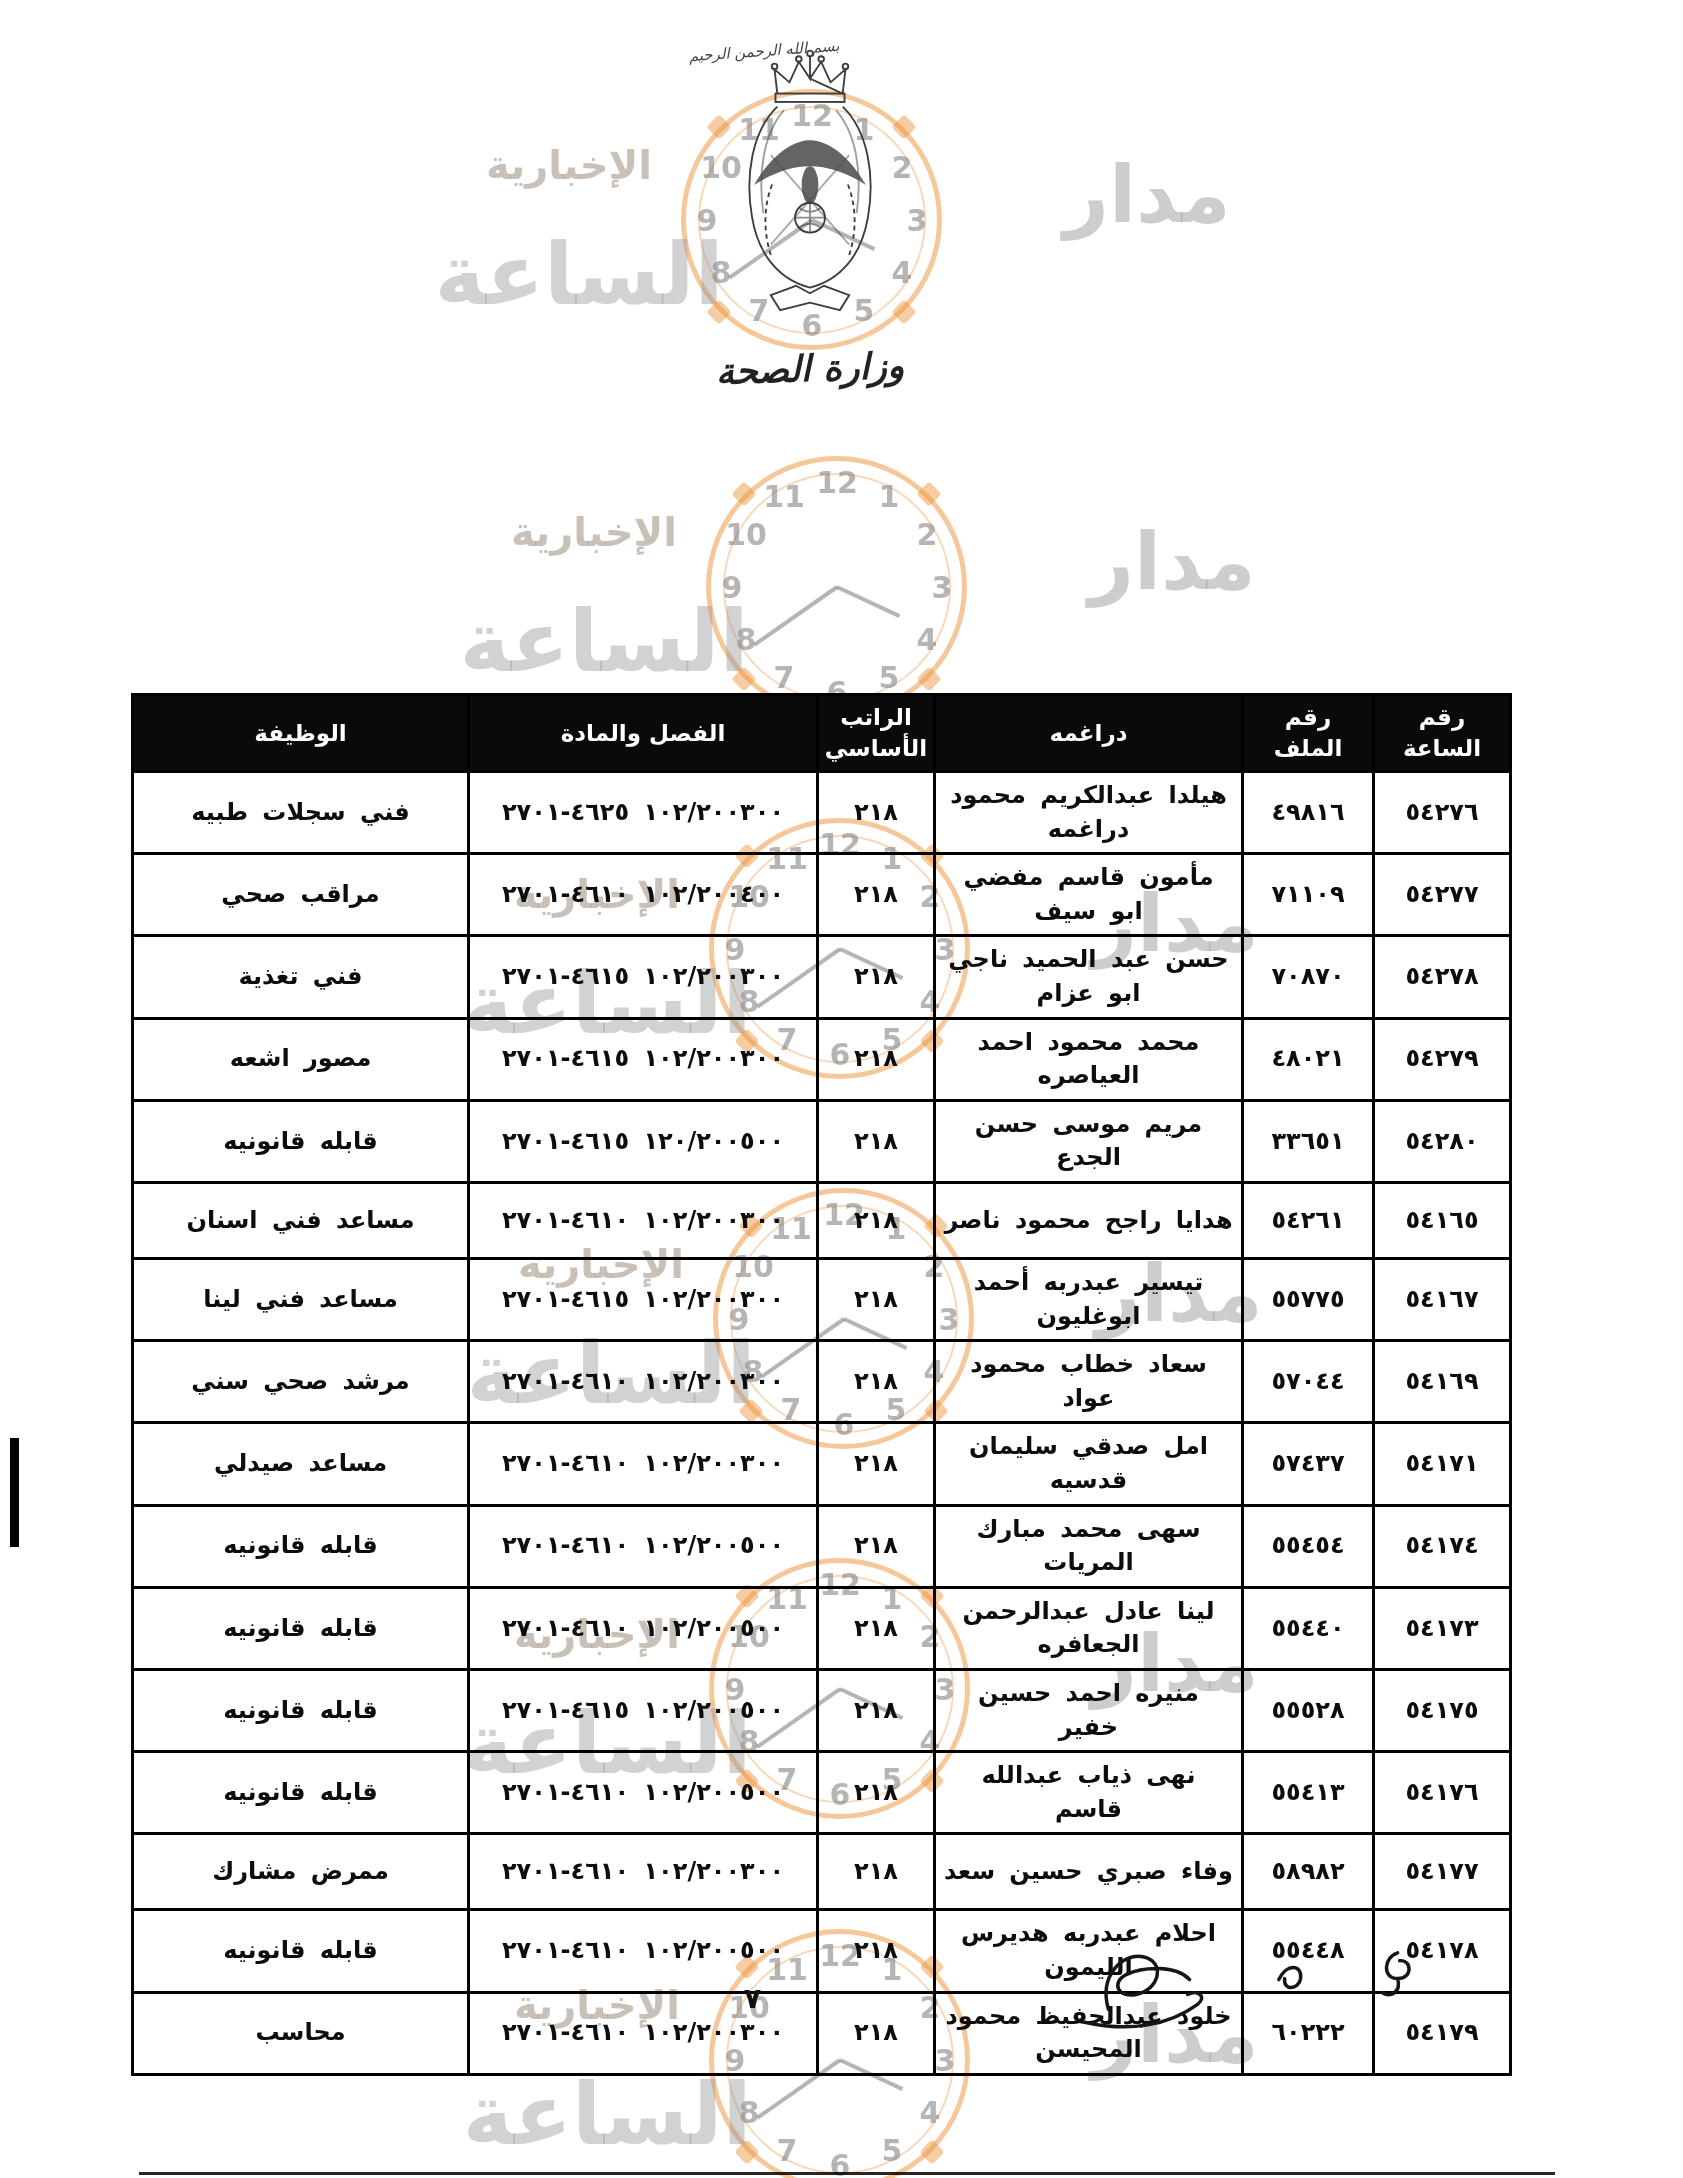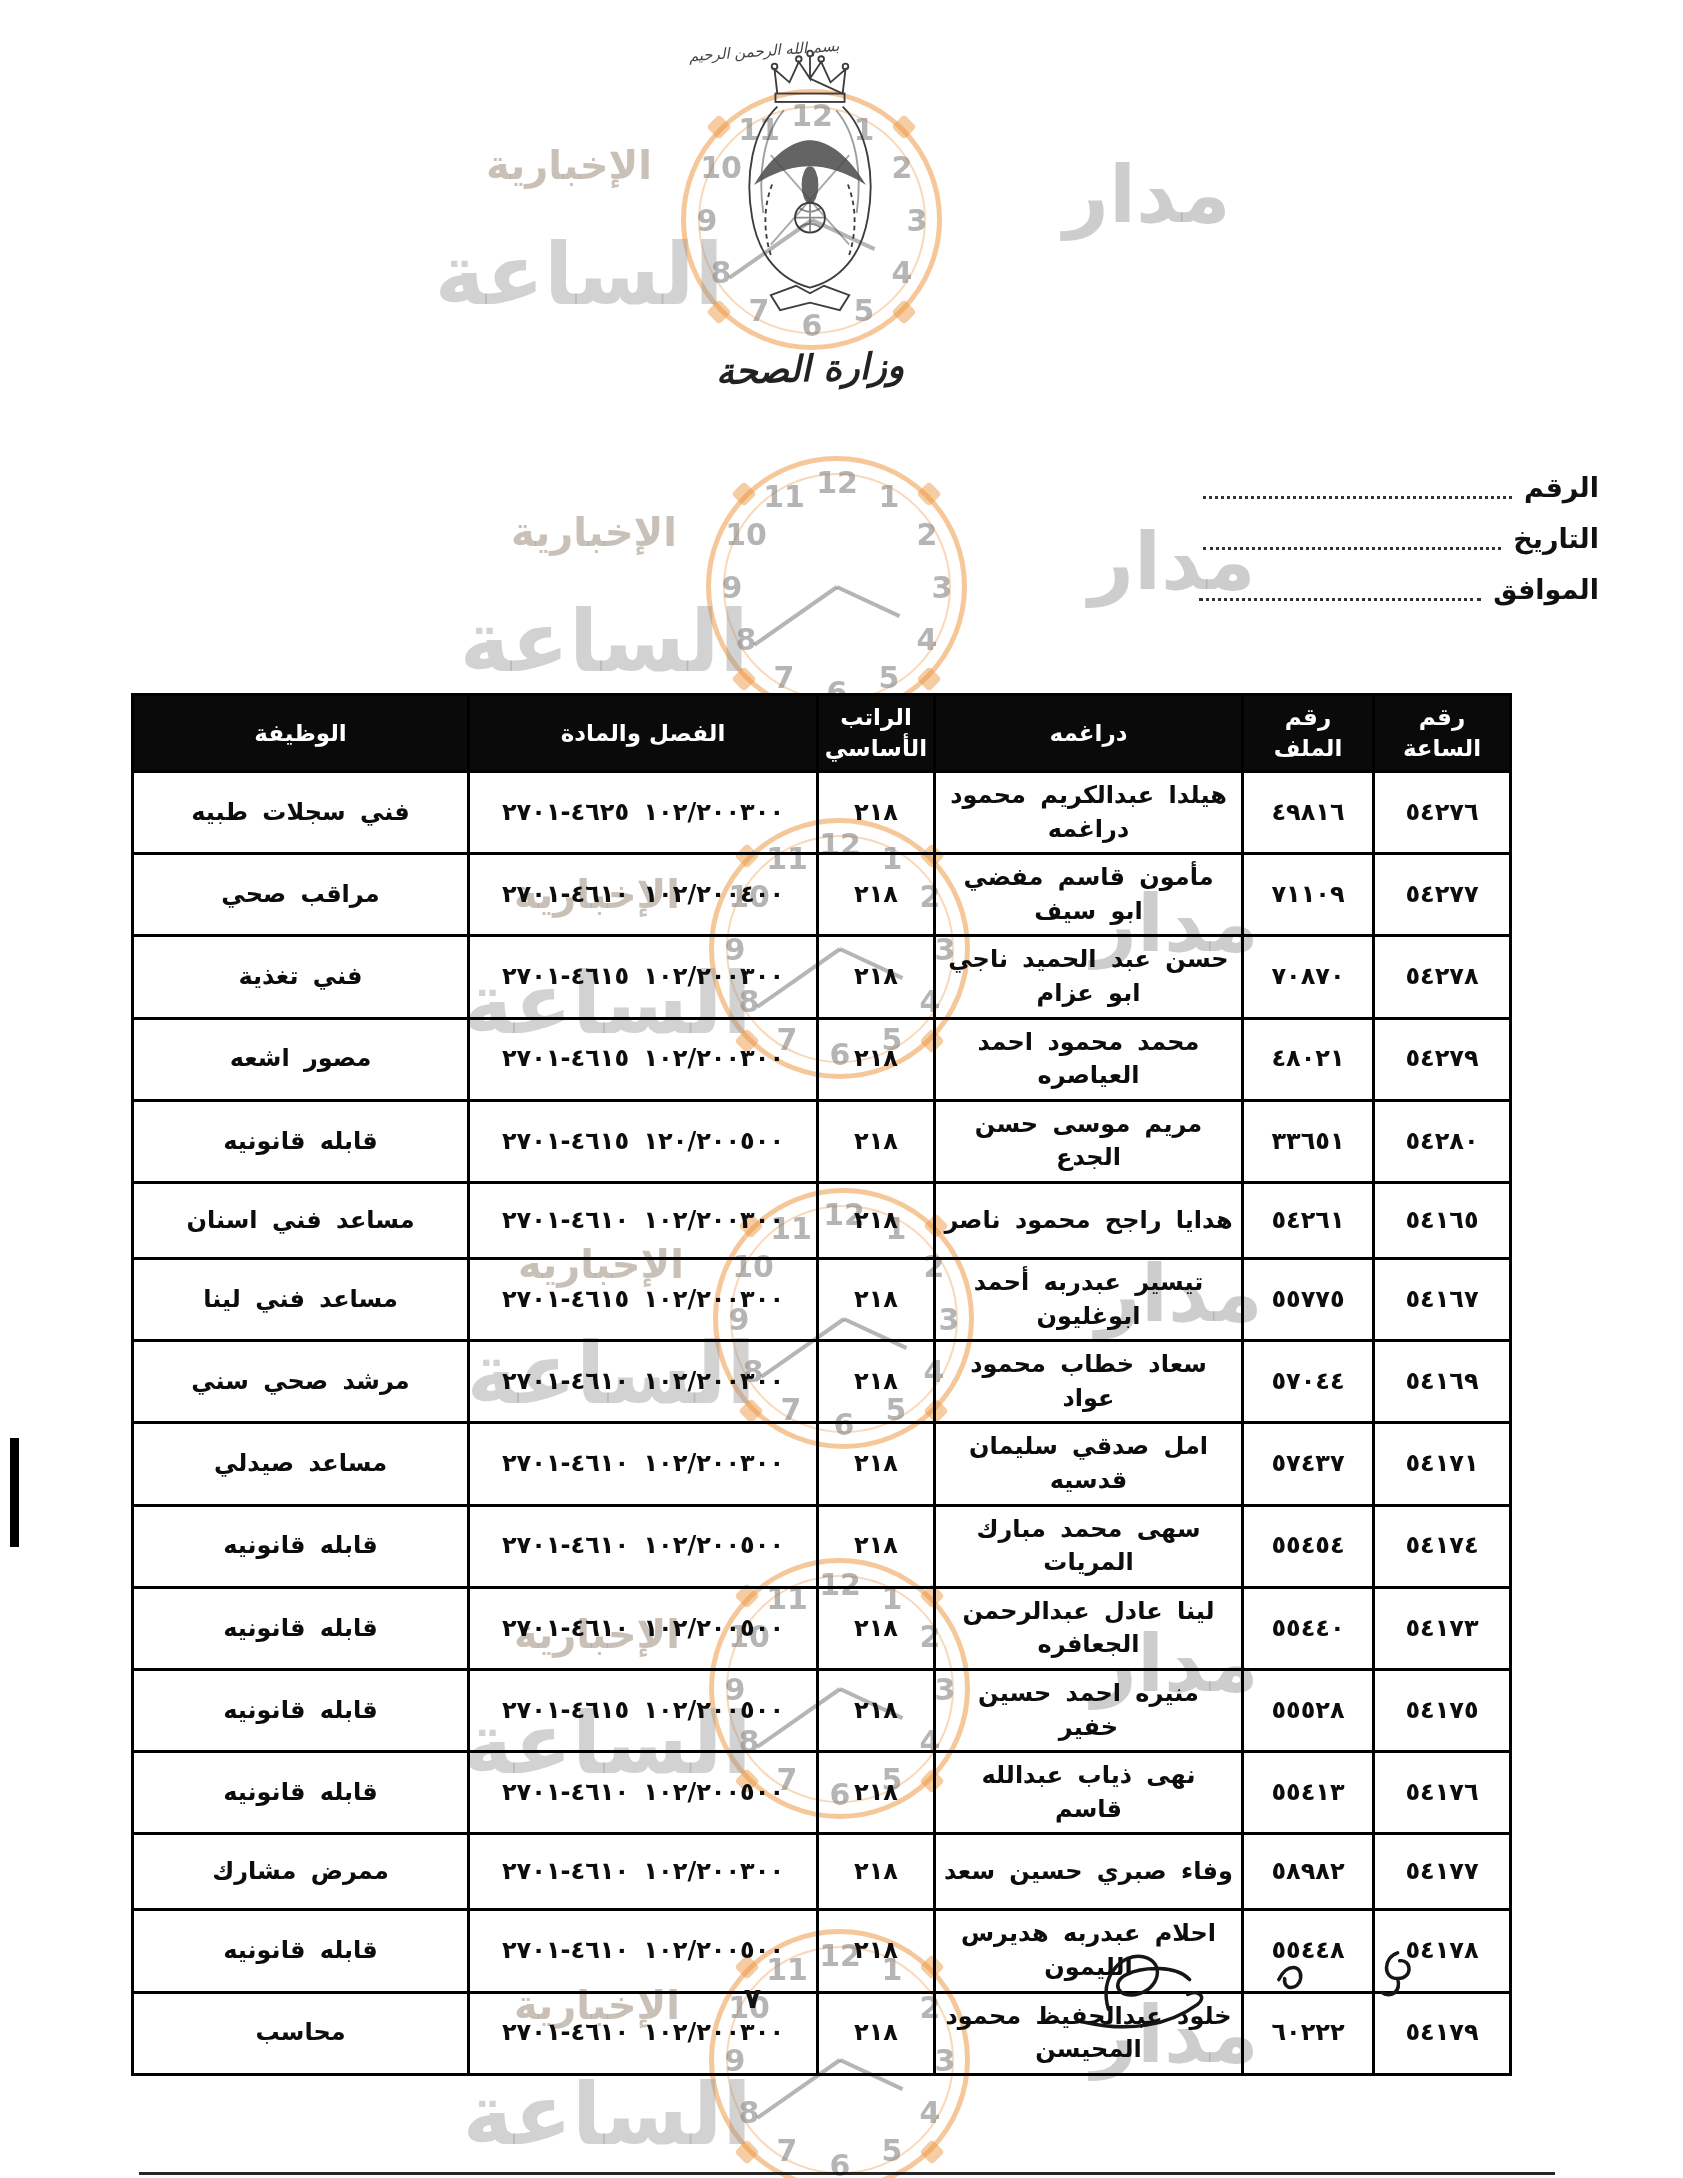--- a/index.html
+++ b/index.html
@@ -245,34 +245,20 @@
         <circle cx="90" cy="185" r="16"></circle>
         <path d="M74 185 H106 M90 169 V201 M78 174 C86 180 94 180 102 174 M78 196 C86 190 94 190 102 196" stroke-opacity="0.6"></path>
         <path d="M48 225 C40 200 40 172 50 148" stroke-dasharray="5 4"></path>
         <path d="M132 225 C140 200 140 172 130 148" stroke-dasharray="5 4"></path>
         <path d="M48 268 L75 258 L90 266 L105 258 L132 268 L122 284 L90 276 L58 284 Z"></path>
       </g>
     </svg>
 
     <span class="ministry-script">وزارة الصحة</span>
 
-    <div class="ref-fields">
-      <div class="ref-row">
-        <span class="ref-label">الرقم</span>
-        <span class="ref-dots"></span>
-      </div>
-      <div class="ref-row">
-        <span class="ref-label">التاريخ</span>
-        <span class="ref-dots"></span>
-      </div>
-      <div class="ref-row">
-        <span class="ref-label">الموافق</span>
-        <span class="ref-dots short"></span>
-      </div>
-    </div>
 
     <table class="emp-table">
       <colgroup>
         <col>
           <col>
           <col>
           <col>
           <col>
           <col>
       </colgroup>

